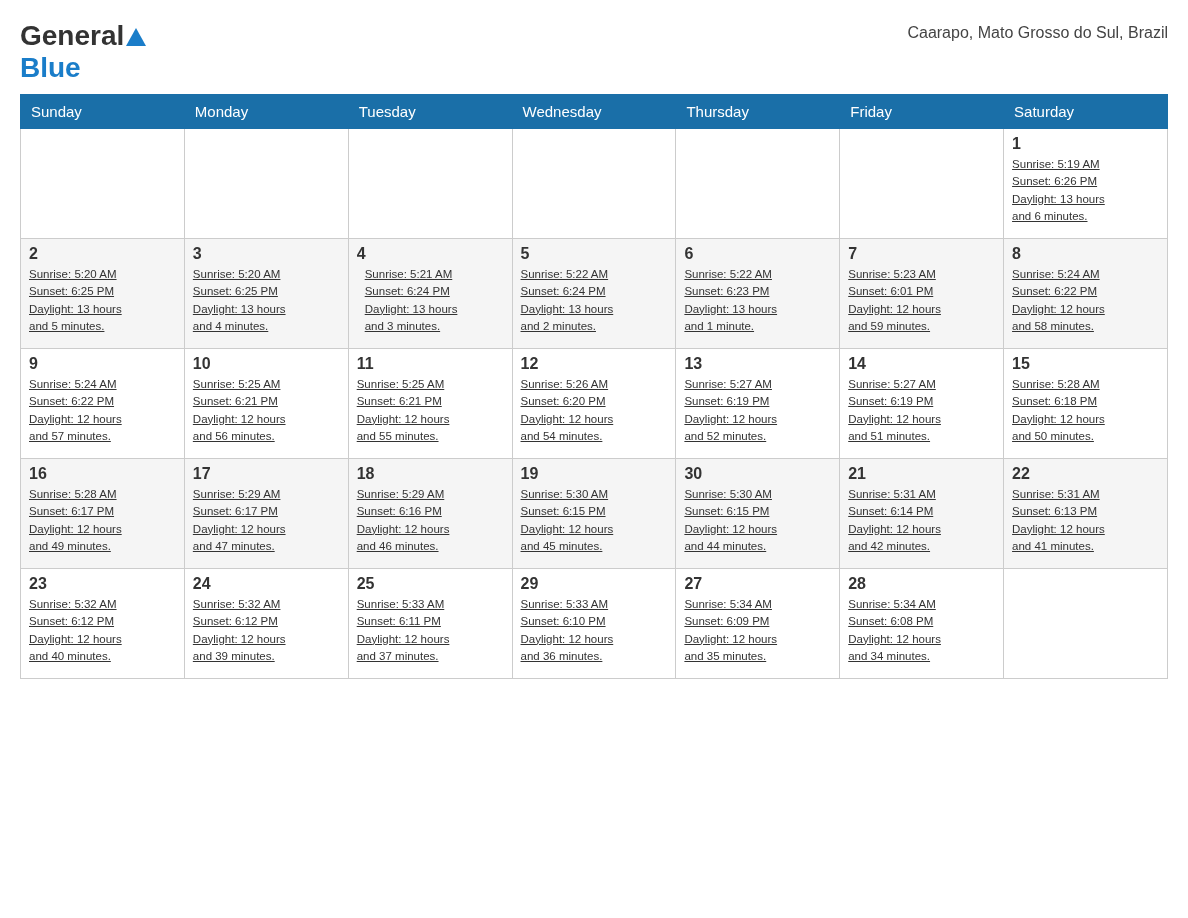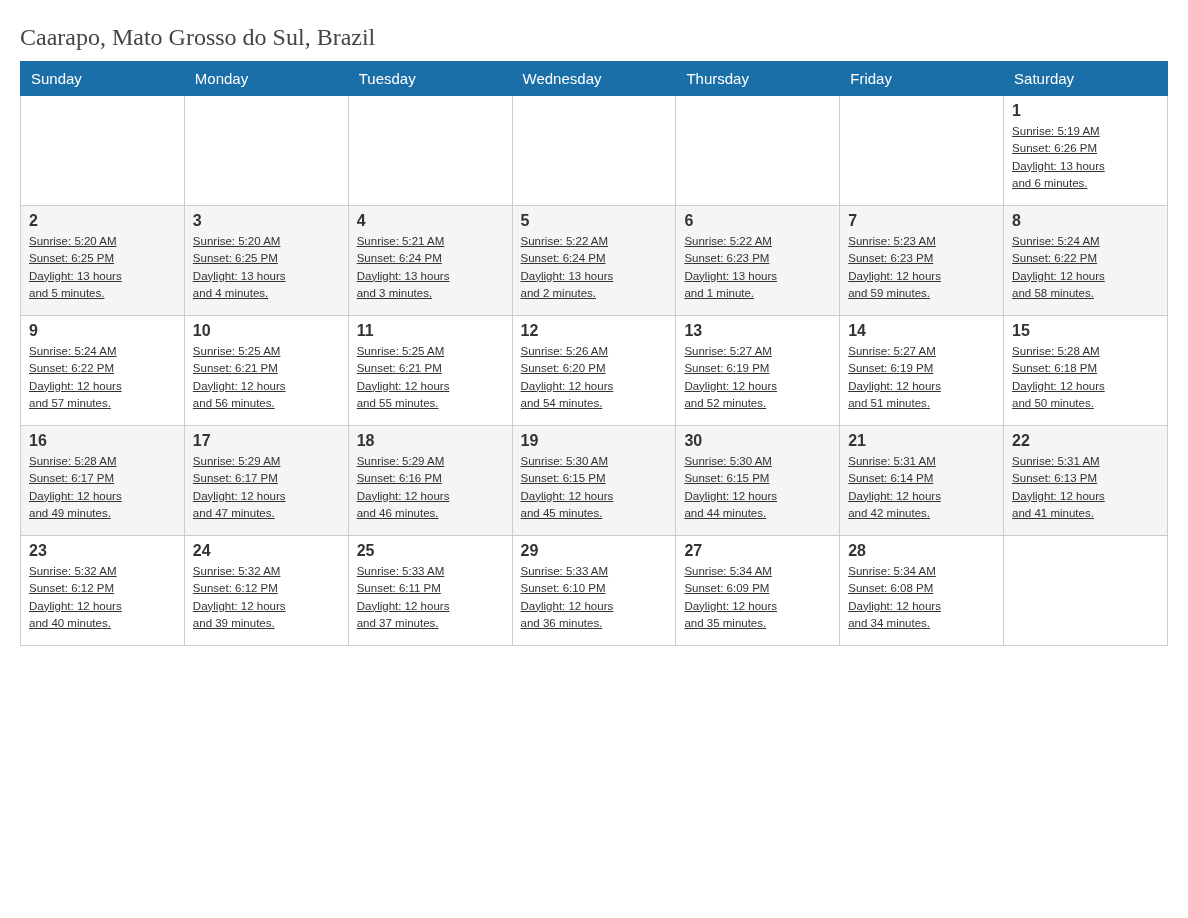--- a/index.html
+++ b/index.html
@@ -6,21 +6,21 @@
     body { font-family: Arial, sans-serif; background: #fff; padding: 20px; width: 1188px; }
 
     .header { display: flex; justify-content: space-between; align-items: flex-start; margin-bottom: 10px; }
     .logo { display: flex; flex-direction: column; }
     .logo-general { font-size: 28px; font-weight: bold; color: #333; display: flex; align-items: center; }
     .logo-blue { font-size: 28px; font-weight: bold; color: #1a7dc9; }
     .logo-triangle { width: 0; height: 0; border-left: 10px solid transparent; border-right: 10px solid transparent; border-bottom: 18px solid #1a7dc9; display: inline-block; margin-left: 2px; margin-bottom: -2px; }
 
     .title-area { text-align: right; }
     .month-title { font-size: 52px; font-weight: normal; color: #222; line-height: 1.1; }
-    .subtitle { font-size: 24px; color: #444; margin-top: 4px; font-family: Liberation Serif, serif; }
+    .subtitle { font-size: 16px; color: #444; margin-top: 4px; }
 
     .calendar { width: 100%; border-collapse: collapse; margin-top: 8px; }
     .calendar th {
       background-color: #1a6fa8;
       color: white;
       font-size: 15px;
       font-weight: normal;
       padding: 8px 10px;
       text-align: left;
       border: 1px solid #1a6fa8;
@@ -39,20 +39,27 @@
     .day-info { font-size: 11.5px; color: #333; line-height: 1.5; text-decoration: underline; }
     .empty-cell { background: #f9f9f9; }
 
     
     .row-top td { background-color: #f0f0f0; }
   </style>
 </head>
 <body>
 
 <div class="header">
+  <div class="logo">
+    <div class="logo-general">
+      <span>General</span>
+        <span class="logo-triangle"></span>
+    </div>
+    <div class="logo-blue">Blue</div>
+  </div>
   <div class="title-area">
     <div class="subtitle">Caarapo, Mato Grosso do Sul, Brazil</div>
   </div>
 </div>
 
 <table class="calendar">
   <thead>
     <tr>
     <th>Sunday</th>
         <th>Monday</th>
@@ -89,21 +96,21 @@
         </td>
         <td>
           <div class="day-number">3</div>
           <div class="day-info" style="white-space: pre-line;">Sunrise: 5:20 AM
 Sunset: 6:25 PM
 Daylight: 13 hours
 and 4 minutes.</div>
         </td>
         <td>
           <div class="day-number">4</div>
-          <div class="day-info" style="white-space: pre-line;">Sunrise: 5:21 AM
+          <div class="day-info" style="white-space: pre-line; margin-left: 8px;">Sunrise: 5:21 AM
 Sunset: 6:24 PM
 Daylight: 13 hours
 and 3 minutes.</div>
         </td>
         <td>
           <div class="day-number">5</div>
           <div class="day-info" style="white-space: pre-line;">Sunrise: 5:22 AM
 Sunset: 6:24 PM
 Daylight: 13 hours
 and 2 minutes.</div>
@@ -111,21 +118,21 @@
         <td>
           <div class="day-number">6</div>
           <div class="day-info" style="white-space: pre-line;">Sunrise: 5:22 AM
 Sunset: 6:23 PM
 Daylight: 13 hours
 and 1 minute.</div>
         </td>
         <td>
           <div class="day-number">7</div>
           <div class="day-info" style="white-space: pre-line;">Sunrise: 5:23 AM
-Sunset: 6:23 PM
+Sunset: 6:01 PM
 Daylight: 12 hours
 and 59 minutes.</div>
         </td>
         <td>
           <div class="day-number">8</div>
           <div class="day-info" style="white-space: pre-line;">Sunrise: 5:24 AM
 Sunset: 6:22 PM
 Daylight: 12 hours
 and 58 minutes.</div>
         </td>

